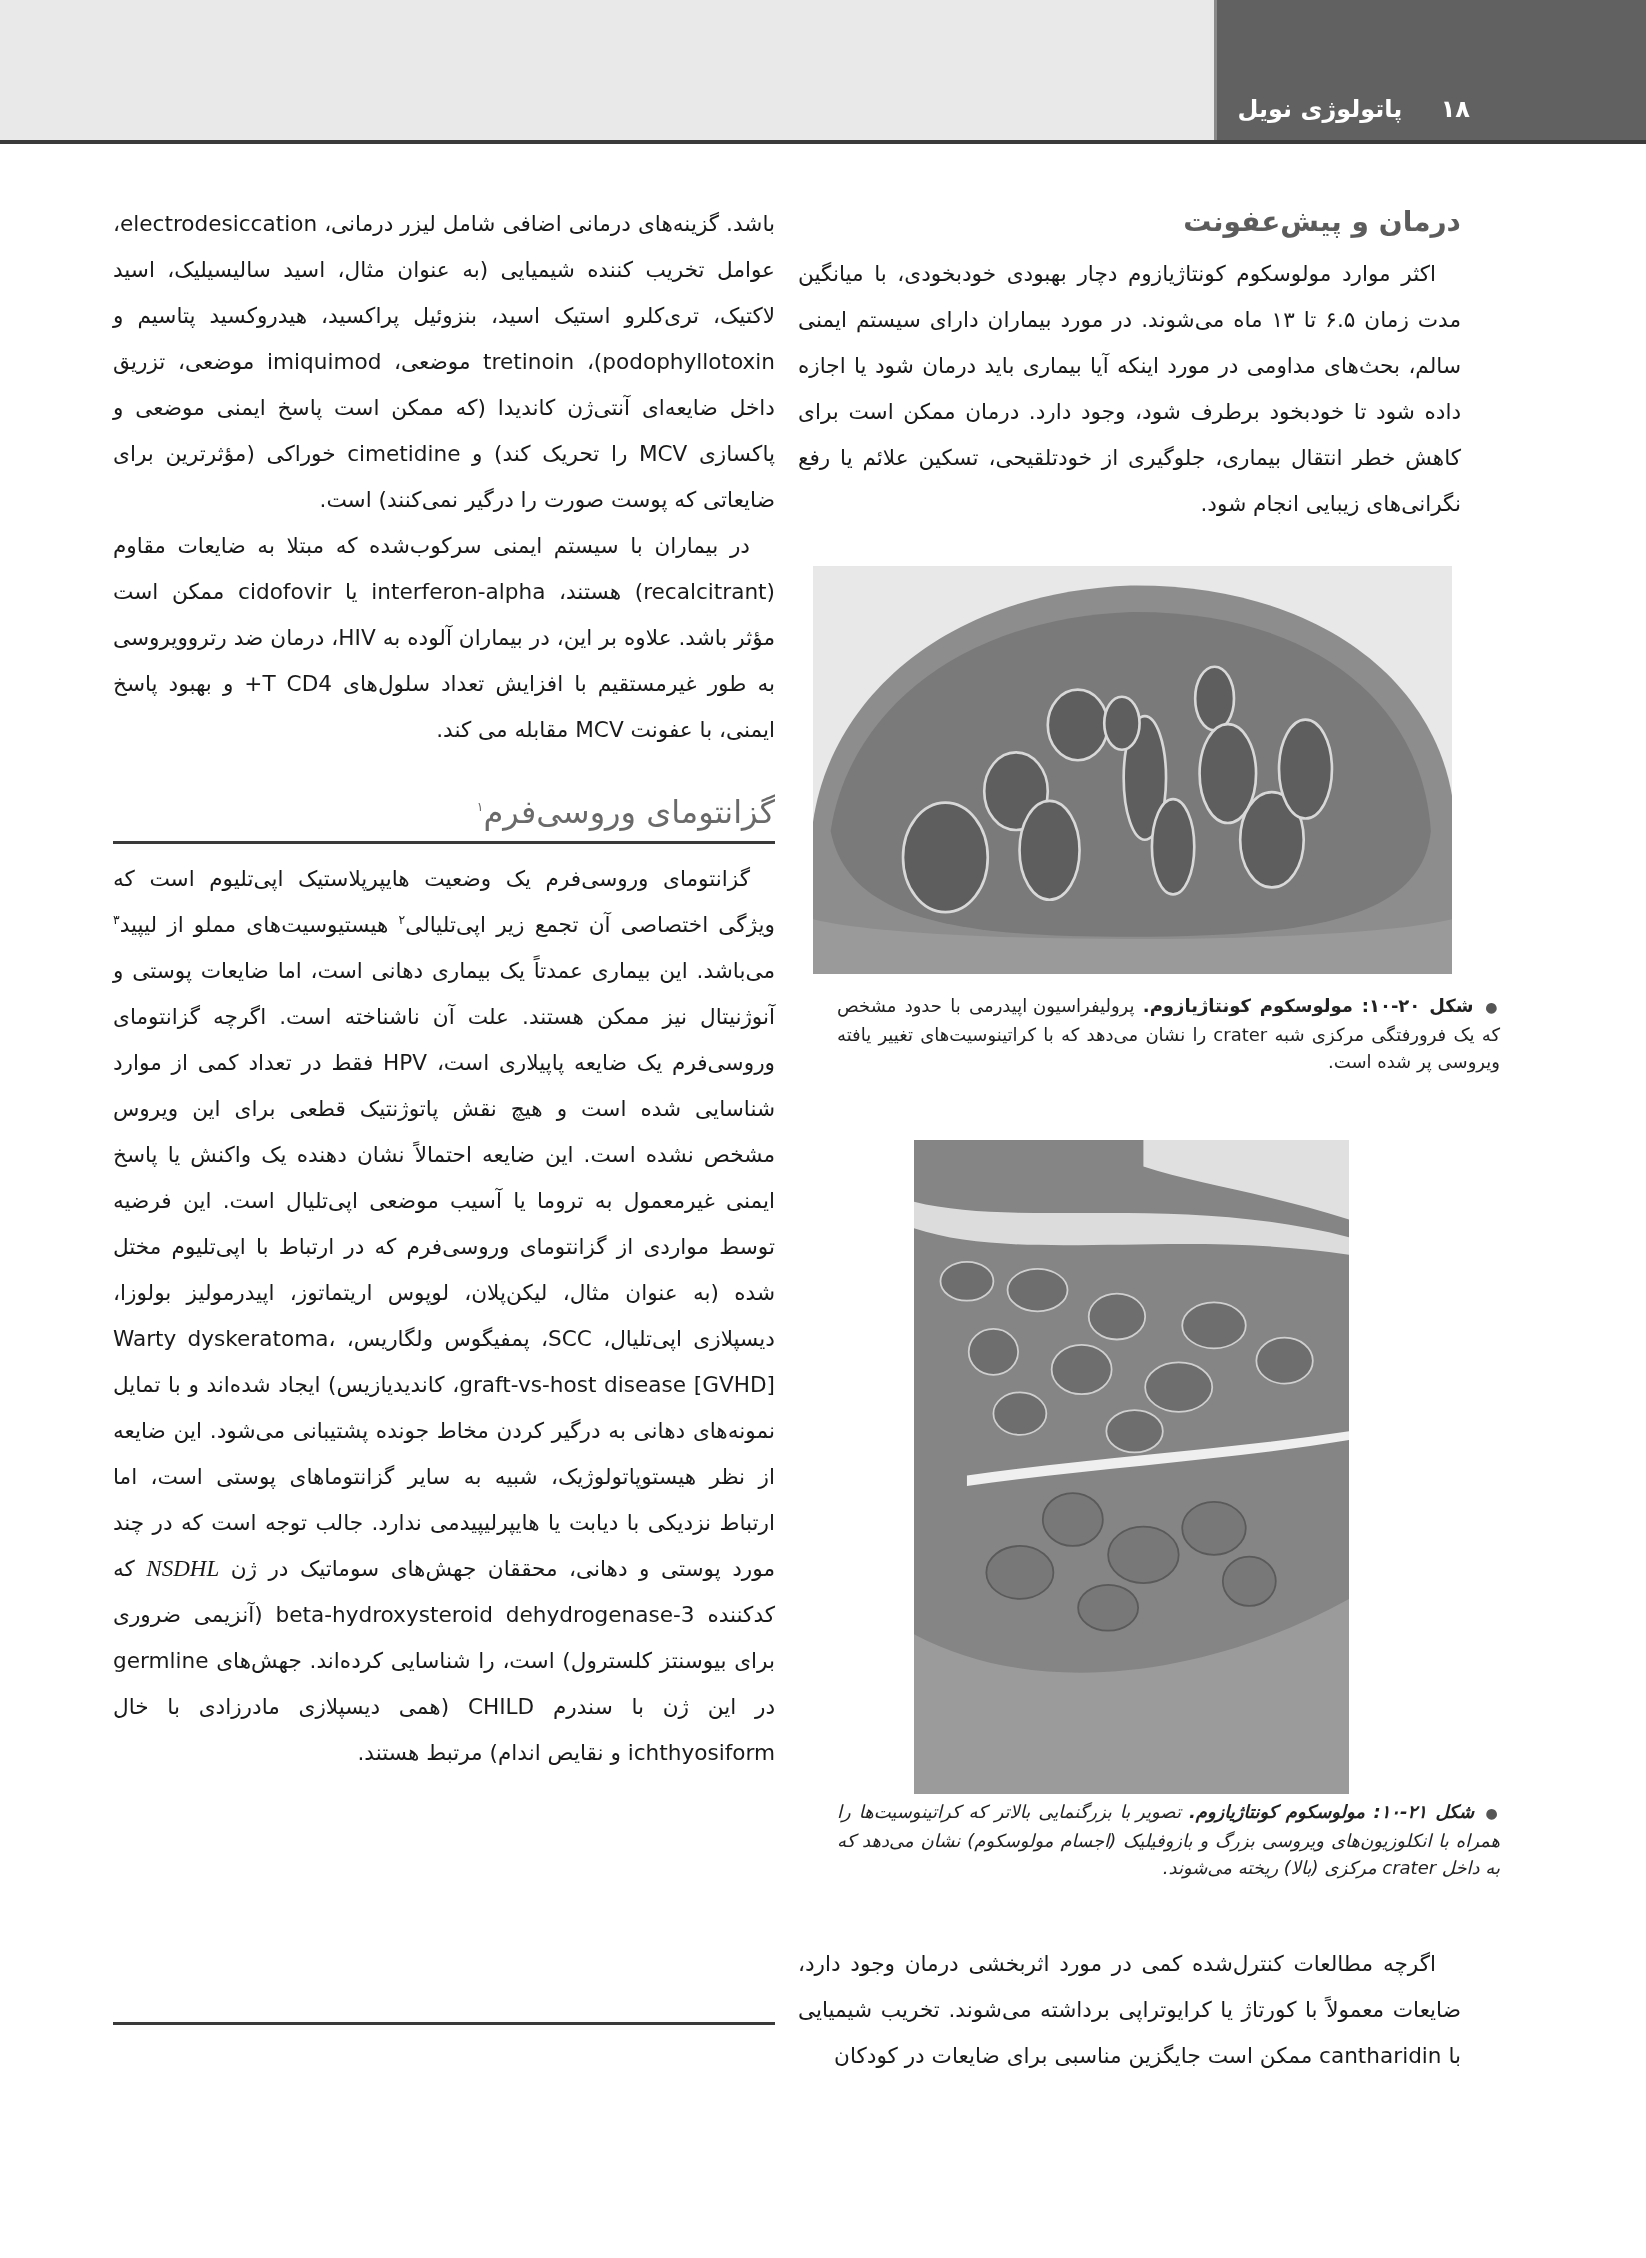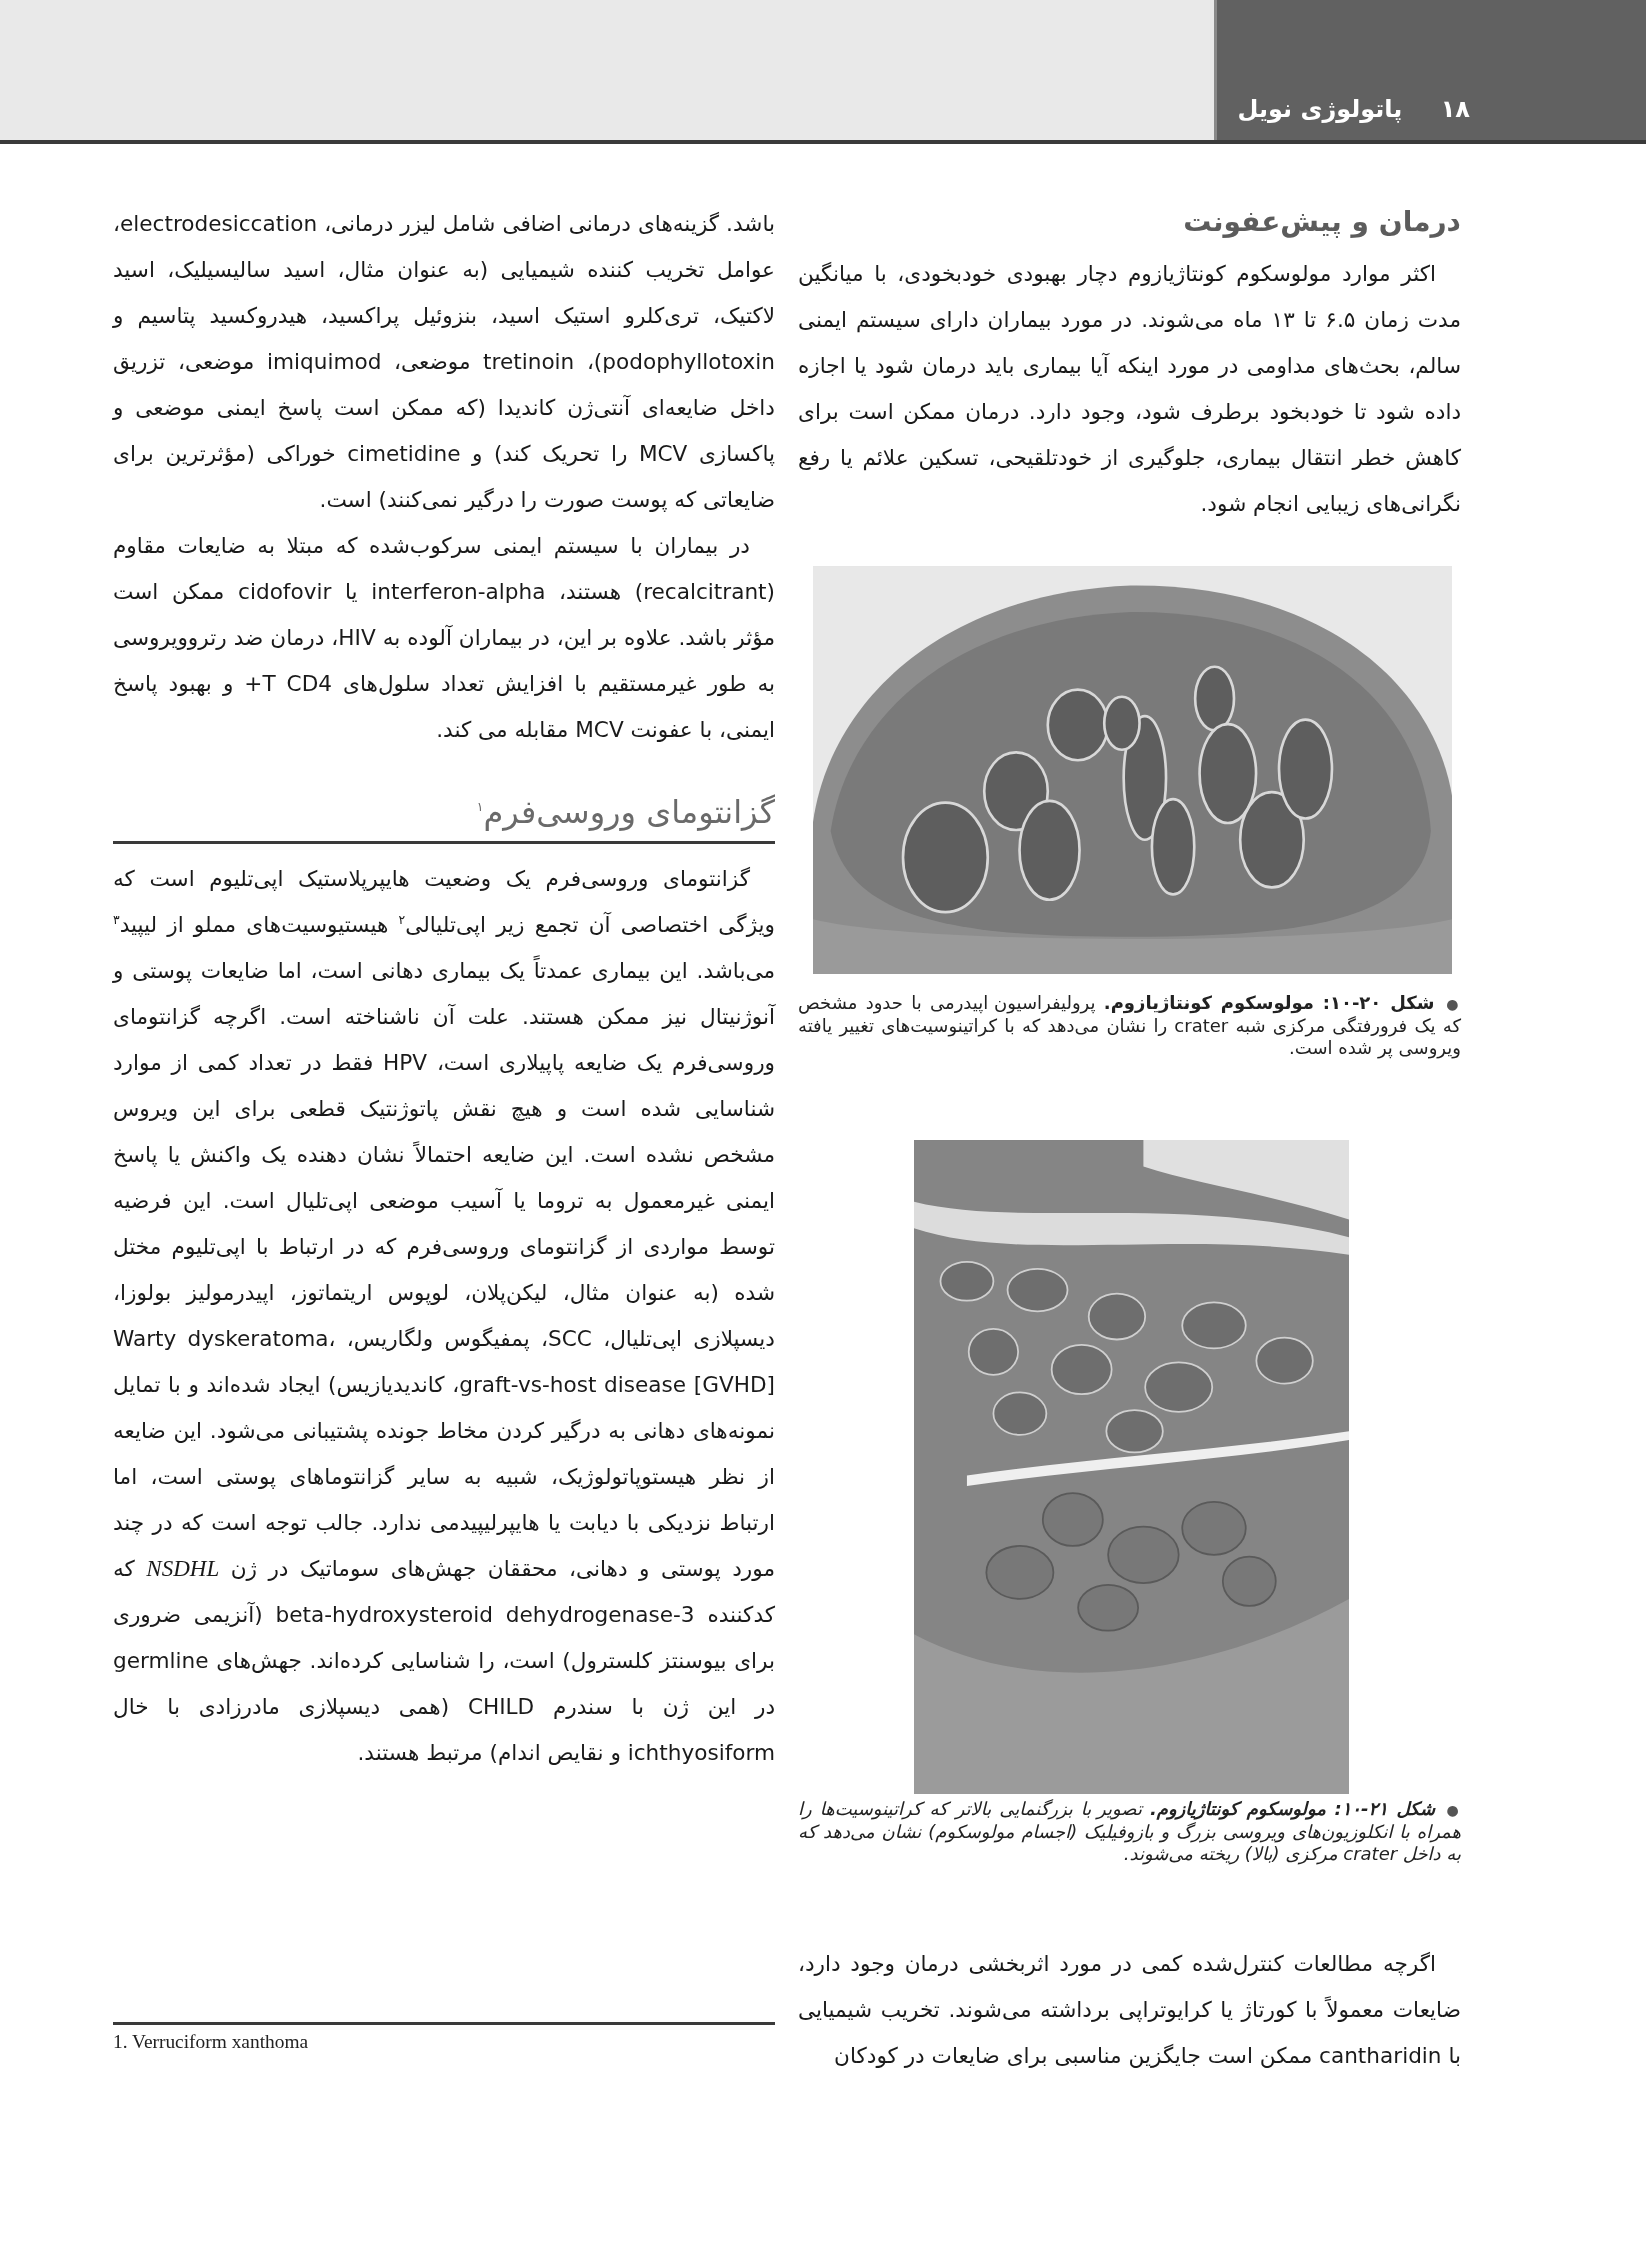--- a/index.html
+++ b/index.html
@@ -24,21 +24,21 @@
     .p.indent { text-indent:25px; }
     sup { font-size:12.4px; line-height:0; }
     .latin { font-family:"Liberation Serif", serif; font-size:23px;margin-top:32px; }
     .it { font-style:italic; }
 
     .figure { position:absolute; background:#8a8a8a; overflow:hidden; }
     .fig1 { left:813px; top:566px; width:639px; height:408px; background:#e4e4e4; }
     .fig2 { left:914px; top:1140px; width:435px; height:654px; background:#7e7e7e; }
 
     .caption { position:absolute; direction:rtl; text-align:justify; text-align-last:right;
-               font-size:18px; line-height:22px; color:#222; }
+               font-size:18px; line-height:27px; color:#222;margin-left:39px; }
     .cap1 { left:798px; top:992px; width:663px; }
     .cap2 { left:798px; top:1798px; width:663px;font-style:italic; }
     .cap-bullet { font-size:14px; color:#555; margin-left:3.5px; }
     .cap-label { font-weight:bold; }
 
     .right-tail { position:absolute; left:798px; width:663px; top:1941px; direction:rtl;
                   text-align:justify; text-align-last:right; }
 
     .fn-rule { position:absolute; left:113px; top:2022px; width:662px; height:2.6px; background:#3a3a3a; }
     .footnotes { position:absolute; left:113px; top:2029px; width:662px; direction:ltr;
@@ -133,15 +133,14 @@
   <p class="p">باشد. گزینه‌های درمانی اضافی شامل لیزر درمانی، electrodesiccation، عوامل تخریب کننده شیمیایی (به عنوان مثال، اسید سالیسیلیک، اسید لاکتیک، تری‌کلرو استیک اسید، بنزوئیل پراکسید، هیدروکسید پتاسیم و podophyllotoxin)، tretinoin موضعی، imiquimod موضعی، تزریق داخل ضایعه‌ای آنتی‌ژن کاندیدا (که ممکن است پاسخ ایمنی موضعی و پاکسازی MCV را تحریک کند) و cimetidine خوراکی (مؤثرترین برای ضایعاتی که پوست صورت را درگیر نمی‌کنند) است.</p>
   <p class="p indent">در بیماران با سیستم ایمنی سرکوب‌شده که مبتلا به ضایعات مقاوم (recalcitrant) هستند، interferon-alpha یا cidofovir ممکن است مؤثر باشد. علاوه بر این، در بیماران آلوده به HIV، درمان ضد رتروویروسی به طور غیرمستقیم با افزایش تعداد سلول‌های T CD4+ و بهبود پاسخ ایمنی، با عفونت MCV مقابله می کند.</p>
   <div style="height:35px"></div>
   <h2 class="h-sec2"><span>گزانتومای وروسی‌فرم</span><sup>۱</sup></h2>
   <div class="h-rule"></div>
   <p class="p indent"><span>گزانتومای وروسی‌فرم یک وضعیت هایپرپلاستیک اپی‌تلیوم است که ویژگی اختصاصی آن تجمع زیر اپی‌تلیالی</span><sup>۲</sup><span> هیستیوسیت‌های مملو از لیپید</span><sup>۳</sup><span> می‌باشد. این بیماری عمدتاً یک بیماری دهانی است، اما ضایعات پوستی و آنوژنیتال نیز ممکن هستند. علت آن ناشناخته است. اگرچه گزانتومای وروسی‌فرم یک ضایعه پاپیلاری است، HPV فقط در تعداد کمی از موارد شناسایی شده است و هیچ نقش پاتوژنتیک قطعی برای این ویروس مشخص نشده است. این ضایعه احتمالاً نشان دهنده یک واکنش یا پاسخ ایمنی غیرمعمول به تروما یا آسیب موضعی اپی‌تلیال است. این فرضیه توسط مواردی از گزانتومای وروسی‌فرم که در ارتباط با اپی‌تلیوم مختل شده (به عنوان مثال، لیکن‌پلان، لوپوس اریتماتوز، اپیدرمولیز بولوزا، دیسپلازی اپی‌تلیال، SCC، پمفیگوس ولگاریس، Warty dyskeratoma، graft-vs-host disease [GVHD]، کاندیدیازیس) ایجاد شده‌اند و با تمایل نمونه‌های دهانی به درگیر کردن مخاط جونده پشتیبانی می‌شود. این ضایعه از نظر هیستوپاتولوژیک، شبیه به سایر گزانتوماهای پوستی است، اما ارتباط نزدیکی با دیابت یا هایپرلیپیدمی ندارد. جالب توجه است که در چند مورد پوستی و دهانی، محققان جهش‌های سوماتیک در ژن </span><span class="it latin">NSDHL</span><span> که کدکننده 3-beta-hydroxysteroid dehydrogenase (آنزیمی ضروری برای بیوسنتز کلسترول) است، را شناسایی کرده‌اند. جهش‌های germline در این ژن با سندرم CHILD (همی دیسپلازی مادرزادی با خال ichthyosiform و نقایص اندام) مرتبط هستند.</span></p>
 </div>
 
 <div class="fn-rule"></div>
 <div class="footnotes">
-  <div>1. Verruciform xanthoma</div>
 </div>
 
 
 </body></html>

